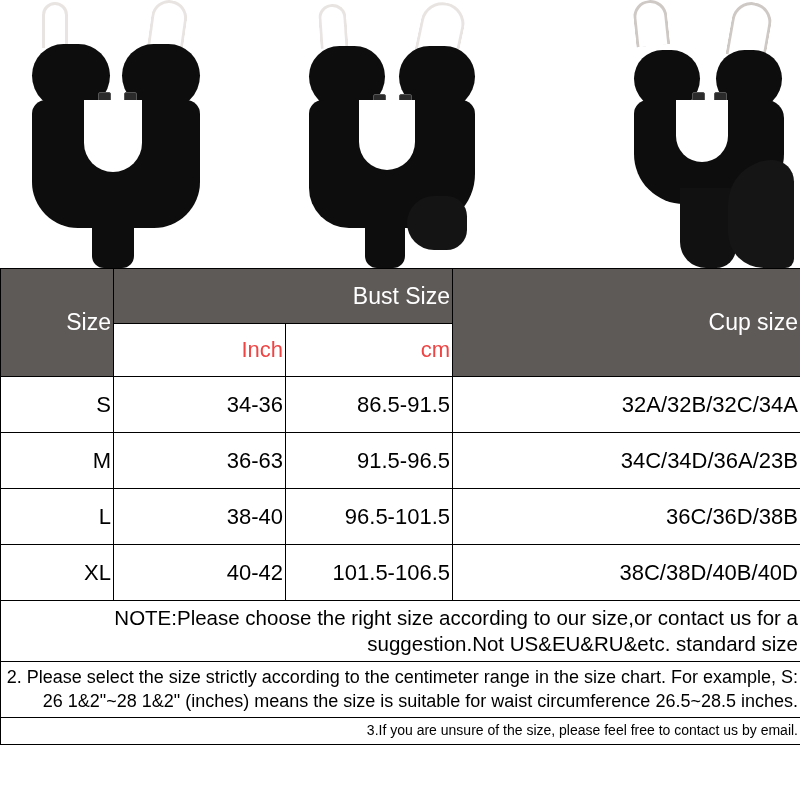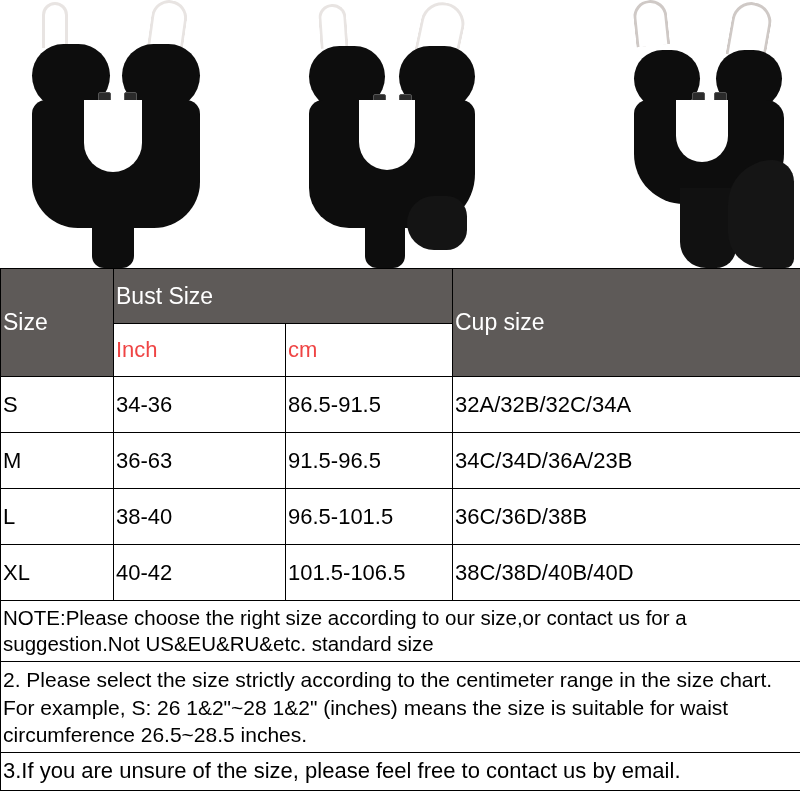--- a/index.html
+++ b/index.html
@@ -87,21 +87,21 @@
   
   table.size-table {
     border-collapse: collapse;
     width: 800px;
     table-layout: fixed;
     font-size: 21px;
   }
   table.size-table td,
   table.size-table th {
     border: 1px solid #000000;
-    text-align: left;
+    text-align: right;
     vertical-align: middle;
     font-weight: normal;
     padding: 4px 2px;
   }
   .hdr {
     background: #5e5a58;
     color: #ffffff;
     font-size: 23px;
     height: 46px;
   }
@@ -115,25 +115,25 @@
     height: 47px;
     font-size: 22px;
   }
   .note-cell {
     padding: 8px 14px;
     font-size: 20.5px;
     line-height: 1.28;
     text-align: center;
   }
   .note-cell.n2 {
-    font-size: 21px;
+    font-size: 18px;
     line-height: 1.3;
   }
   .note-cell.n3 {
-    font-size: 22px;
+    font-size: 14px;
   }
 </style>
 </head>
 <body>
 
 <div class="page">
 
   <div class="gallery">
 
     <div class="garment g1">

